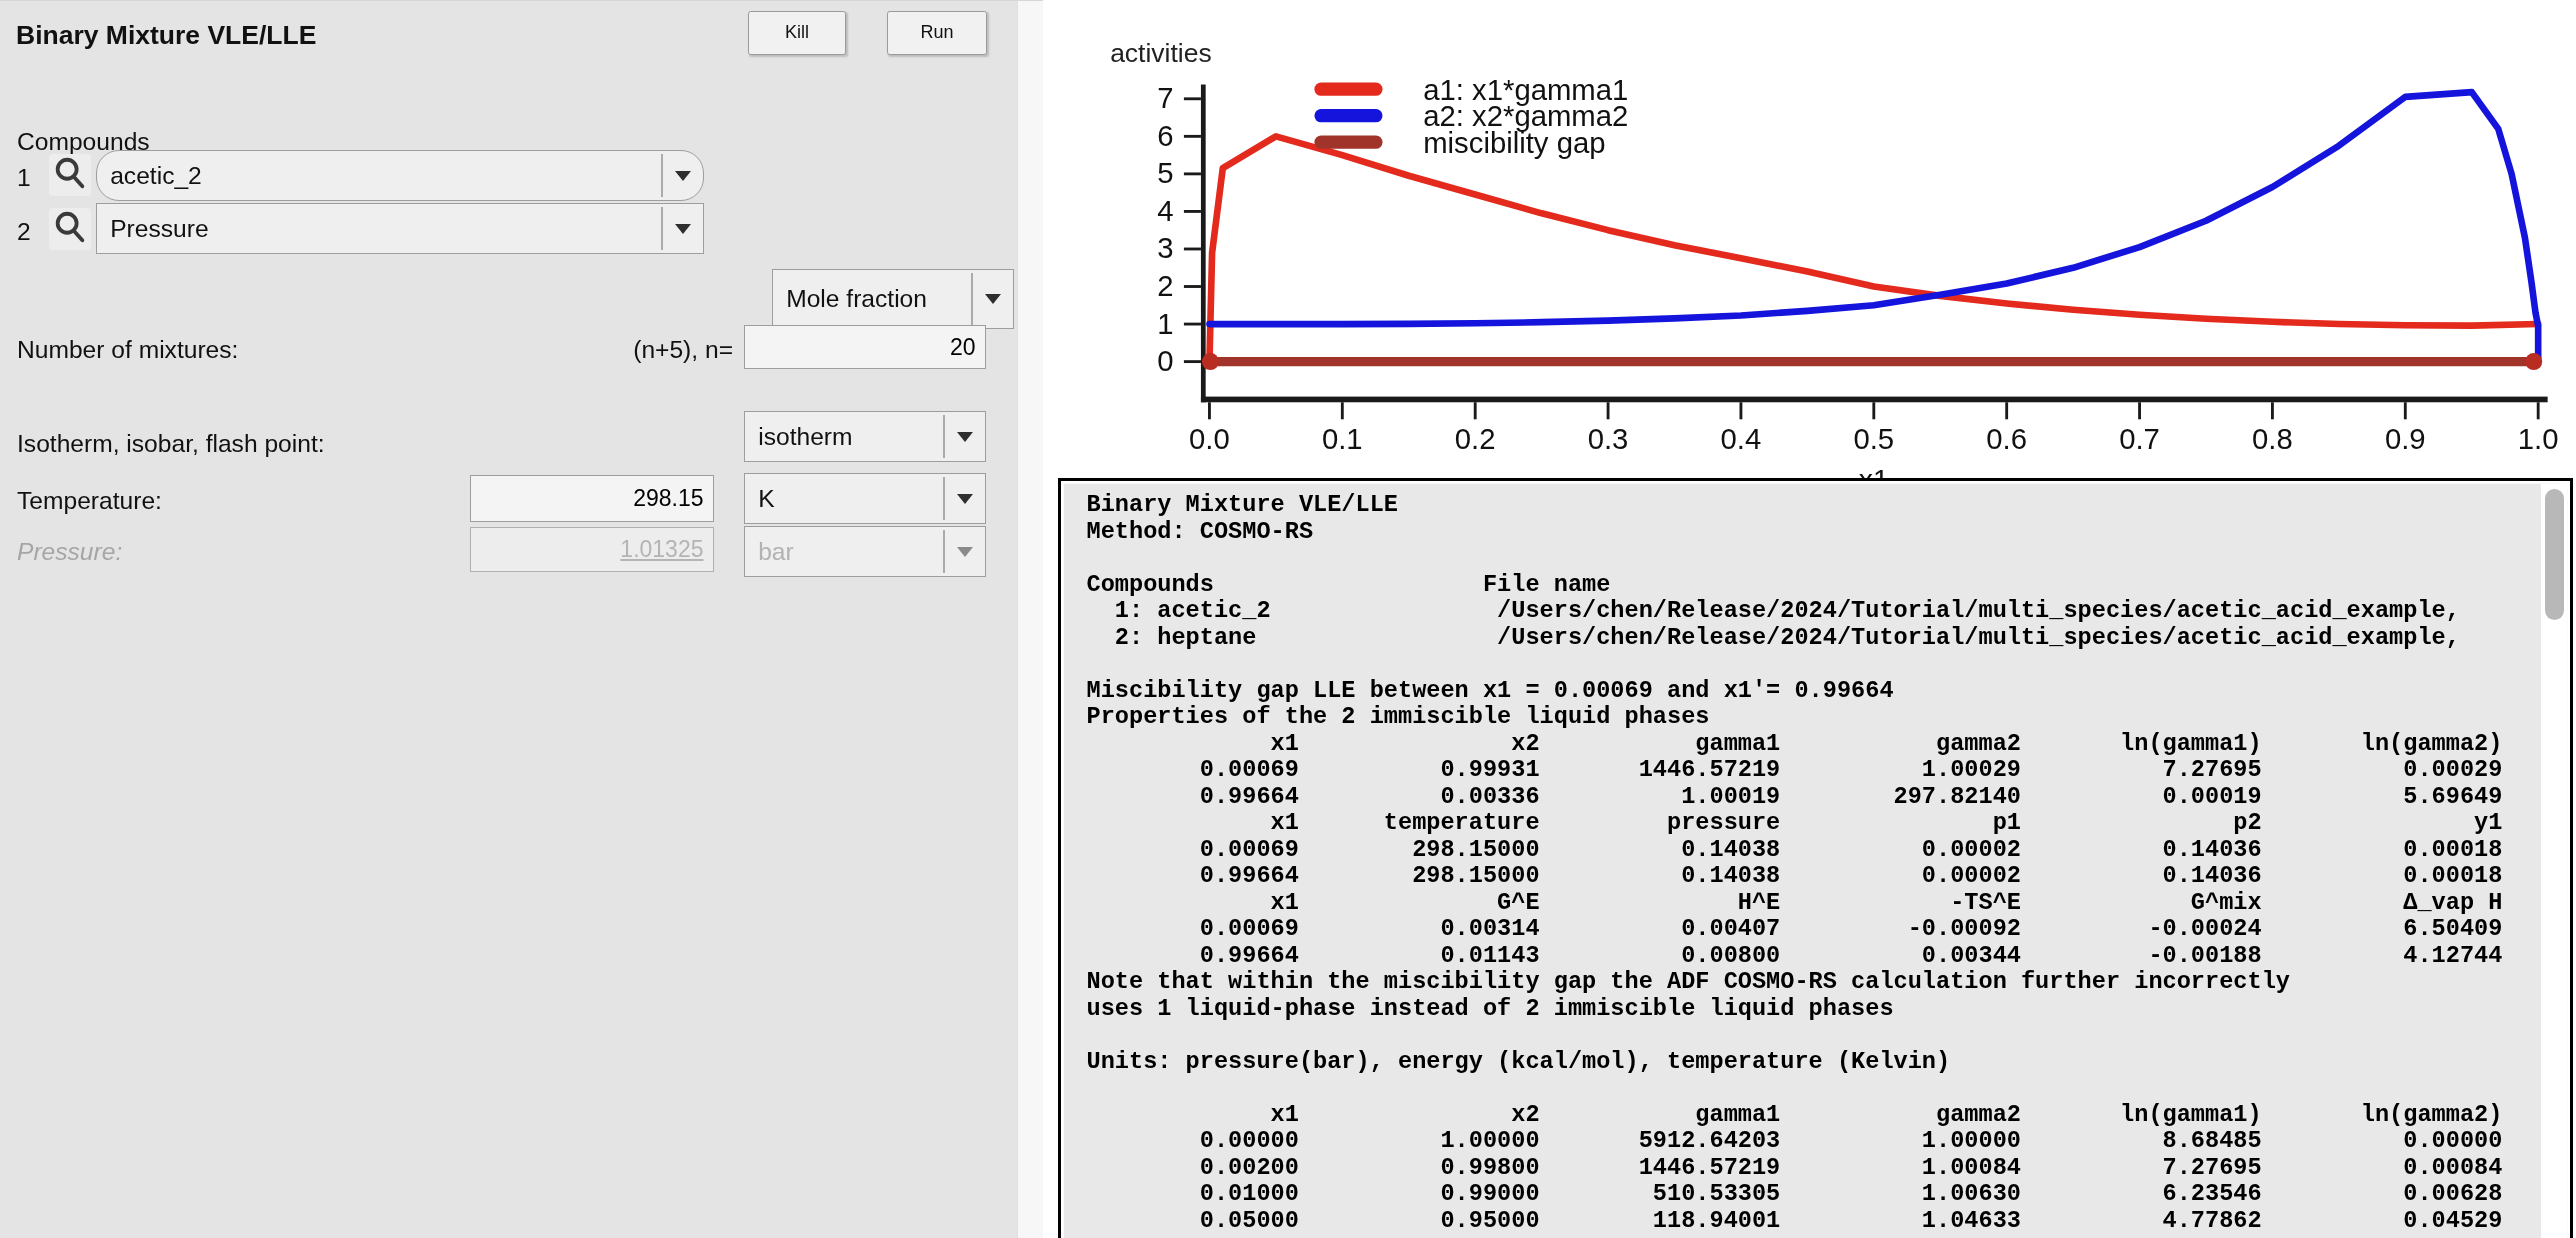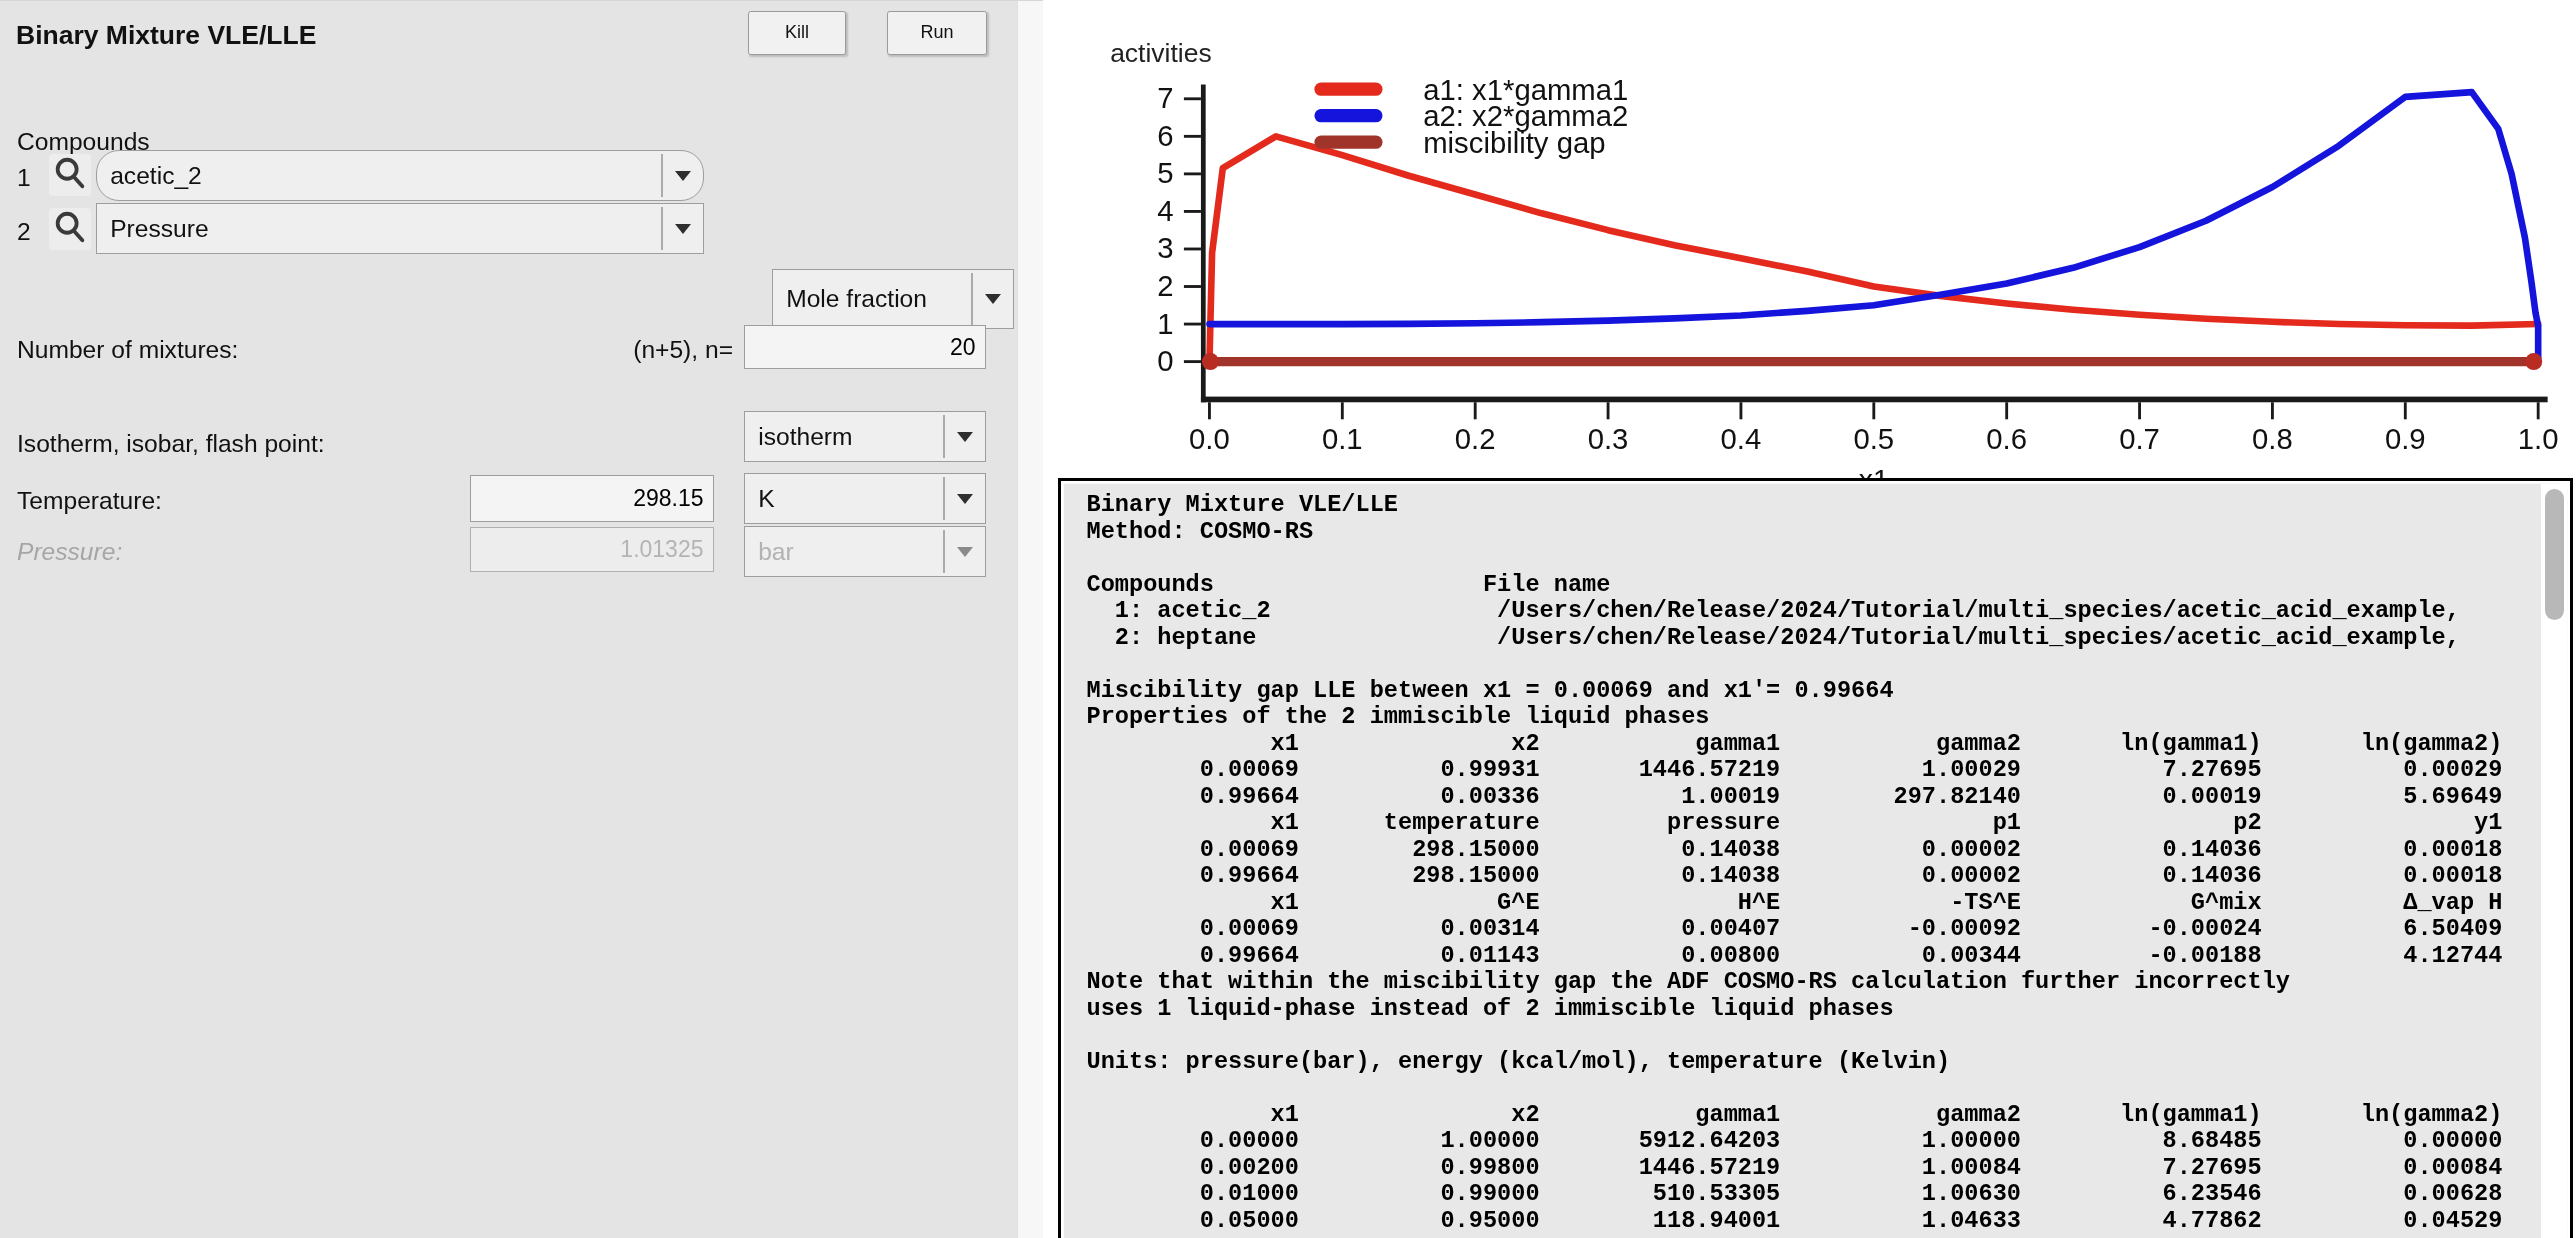--- a/index.html
+++ b/index.html
@@ -23,21 +23,21 @@
   .combo .val{position:absolute;left:13.2px;top:50%;transform:translateY(-50%);font-size:24.6px;white-space:nowrap;}
   .combo .sep{position:absolute;right:40px;top:2.8px;bottom:2.8px;width:1.9px;background:#ababab;}
   .combo .arrow{position:absolute;right:12.3px;top:50%;margin-top:-4.7px;width:0;height:0;
     border-left:8.5px solid transparent;border-right:8.5px solid transparent;border-top:10.4px solid #2e2e2e;}
   .combo.disabled .val{color:#b2b2b2;}
   .combo.disabled .arrow{border-top-color:#8a8a8a;}
   .text-input{
     position:absolute;background:#f4f4f4;border:1.9px solid #9d9d9d;box-sizing:border-box;
     font-family:"Liberation Sans",sans-serif;font-size:23px;text-align:right;padding:0 9.5px;color:#000;outline:none;
   }
-  .text-input.disabled{color:#b4b4b4;background:#ededed;border-color:#b0b0b0;}
+  .text-input.disabled{color:#b4b4b4;background:#ededed;border-color:#b0b0b0;text-decoration:underline;}
   .label-disabled{color:#a6a6a6;}
   
   .right-area{position:absolute;left:1043px;top:0;width:1533px;height:1239px;background:#ffffff;}
   .chart-wrap{position:absolute;left:1043px;top:0;width:1533px;height:478px;margin-top:20px;}
   
   .output-panel{
     position:absolute;left:1058px;top:478px;width:1515px;height:785px;box-sizing:border-box;
     border:3.8px solid #000;background:#e8e8e8;box-shadow:inset 0 0 0 2.8px #ffffff;
   }
   .output-pre{

